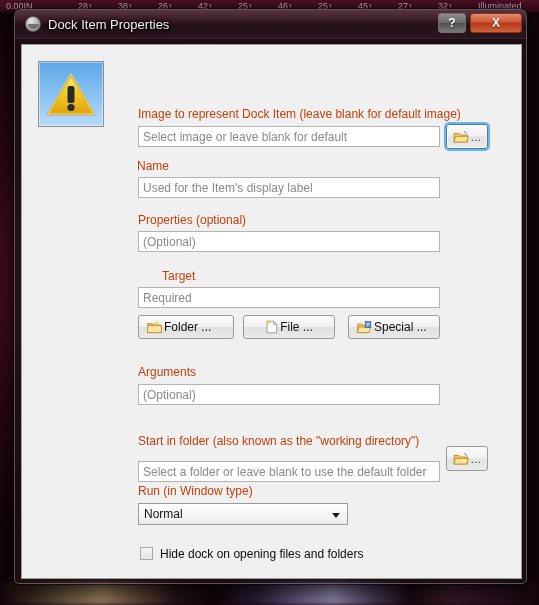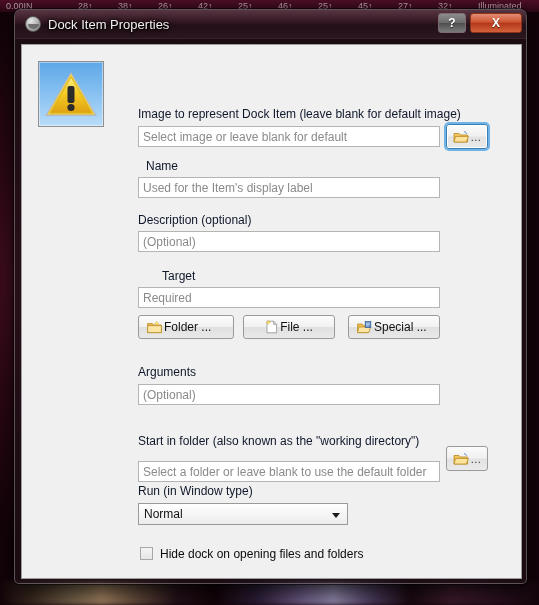--- a/index.html
+++ b/index.html
@@ -142,21 +142,21 @@
     width: 66px; height: 66px;
     background: linear-gradient(180deg, #5ea7e8 0%, #8cc4f2 55%, #b9dcf8 100%);
     border: 1px solid #8f8f8f;
     box-shadow: inset 0 0 0 1px rgba(255,255,255,.45);
   }
   #item-image svg { display: block; }
 
   .field-label {
     position: absolute;
     font-size: 12px;
-    color: #0f172a;
+    color: #c2410c;
     white-space: nowrap;
   }
 
   .text-input {
     position: absolute;
     height: 21px;
     background: #ffffff;
     border: 1px solid #b4b4b4;
     font-size: 12px;
     color: #ec4899;
@@ -286,24 +286,24 @@
       <input class="text-input" style="left: 116px; top: 81px; width: 302px;" readonly="" placeholder="Select image or leave blank for default">
       <div class="browse-btn focused" style="left:424px; top:79px;">
         <svg width="16" height="14" viewBox="0 0 16 14">
           <path d="M1 3.5 H6 L7.3 5 H14.6 V12 H1 Z" fill="#f6c560" stroke="#b88a22" stroke-width="0.8"></path>
           <path d="M2.6 6.4 H15.4 L13.4 12 H1 Z" fill="#fde39a" stroke="#b88a22" stroke-width="0.8"></path>
           <path d="M11 1.6 a3 3 0 0 1 2.6 2.2" fill="none" stroke="#5d8cc7" stroke-width="1"></path>
         </svg>
         <span class="dots">...</span>
       </div>
 
-      <div class="field-label" style="left:124px; top:114px;">Name</div>
+      <div class="field-label" style="left:115px; top:114px;">Name</div>
       <input class="text-input" style="left: 116px; top: 132px; width: 302px;" readonly="" placeholder="Used for the Item's display label">
 
-      <div class="field-label" style="left:116px; top:168px;">Description (optional)</div>
+      <div class="field-label" style="left:116px; top:168px;">Properties (optional)</div>
       <input class="text-input" style="left: 116px; top: 186px; width: 302px;" readonly="" placeholder="(Optional)">
 
       <div class="field-label" style="left:116px; top:224px;margin-left:24px;">Target</div>
       <input class="text-input" style="left: 116px; top: 242px; width: 302px;" readonly="" placeholder="Required">
 
       <div class="push-btn" style="left:116px; top:270px; width:96px;">
         <svg width="15" height="13" viewBox="0 0 15 13">
           <path d="M0.6 2.6 H5.4 L6.6 4 H14.4 V11.6 H0.6 Z" fill="#f0bd52" stroke="#b98d26" stroke-width="0.8"></path>
           <path d="M0.6 4.6 H14.4 V11.6 H0.6 Z" fill="#fae4a6" stroke="#b98d26" stroke-width="0.8"></path>
           <path d="M9.6 0.4 L10.3 1.9 L11.8 2.4 L10.3 3 L9.6 4.4 L9 3 L7.5 2.4 L9 1.9 Z" fill="#ffe96b" stroke="#d9a81f" stroke-width="0.4"></path>

